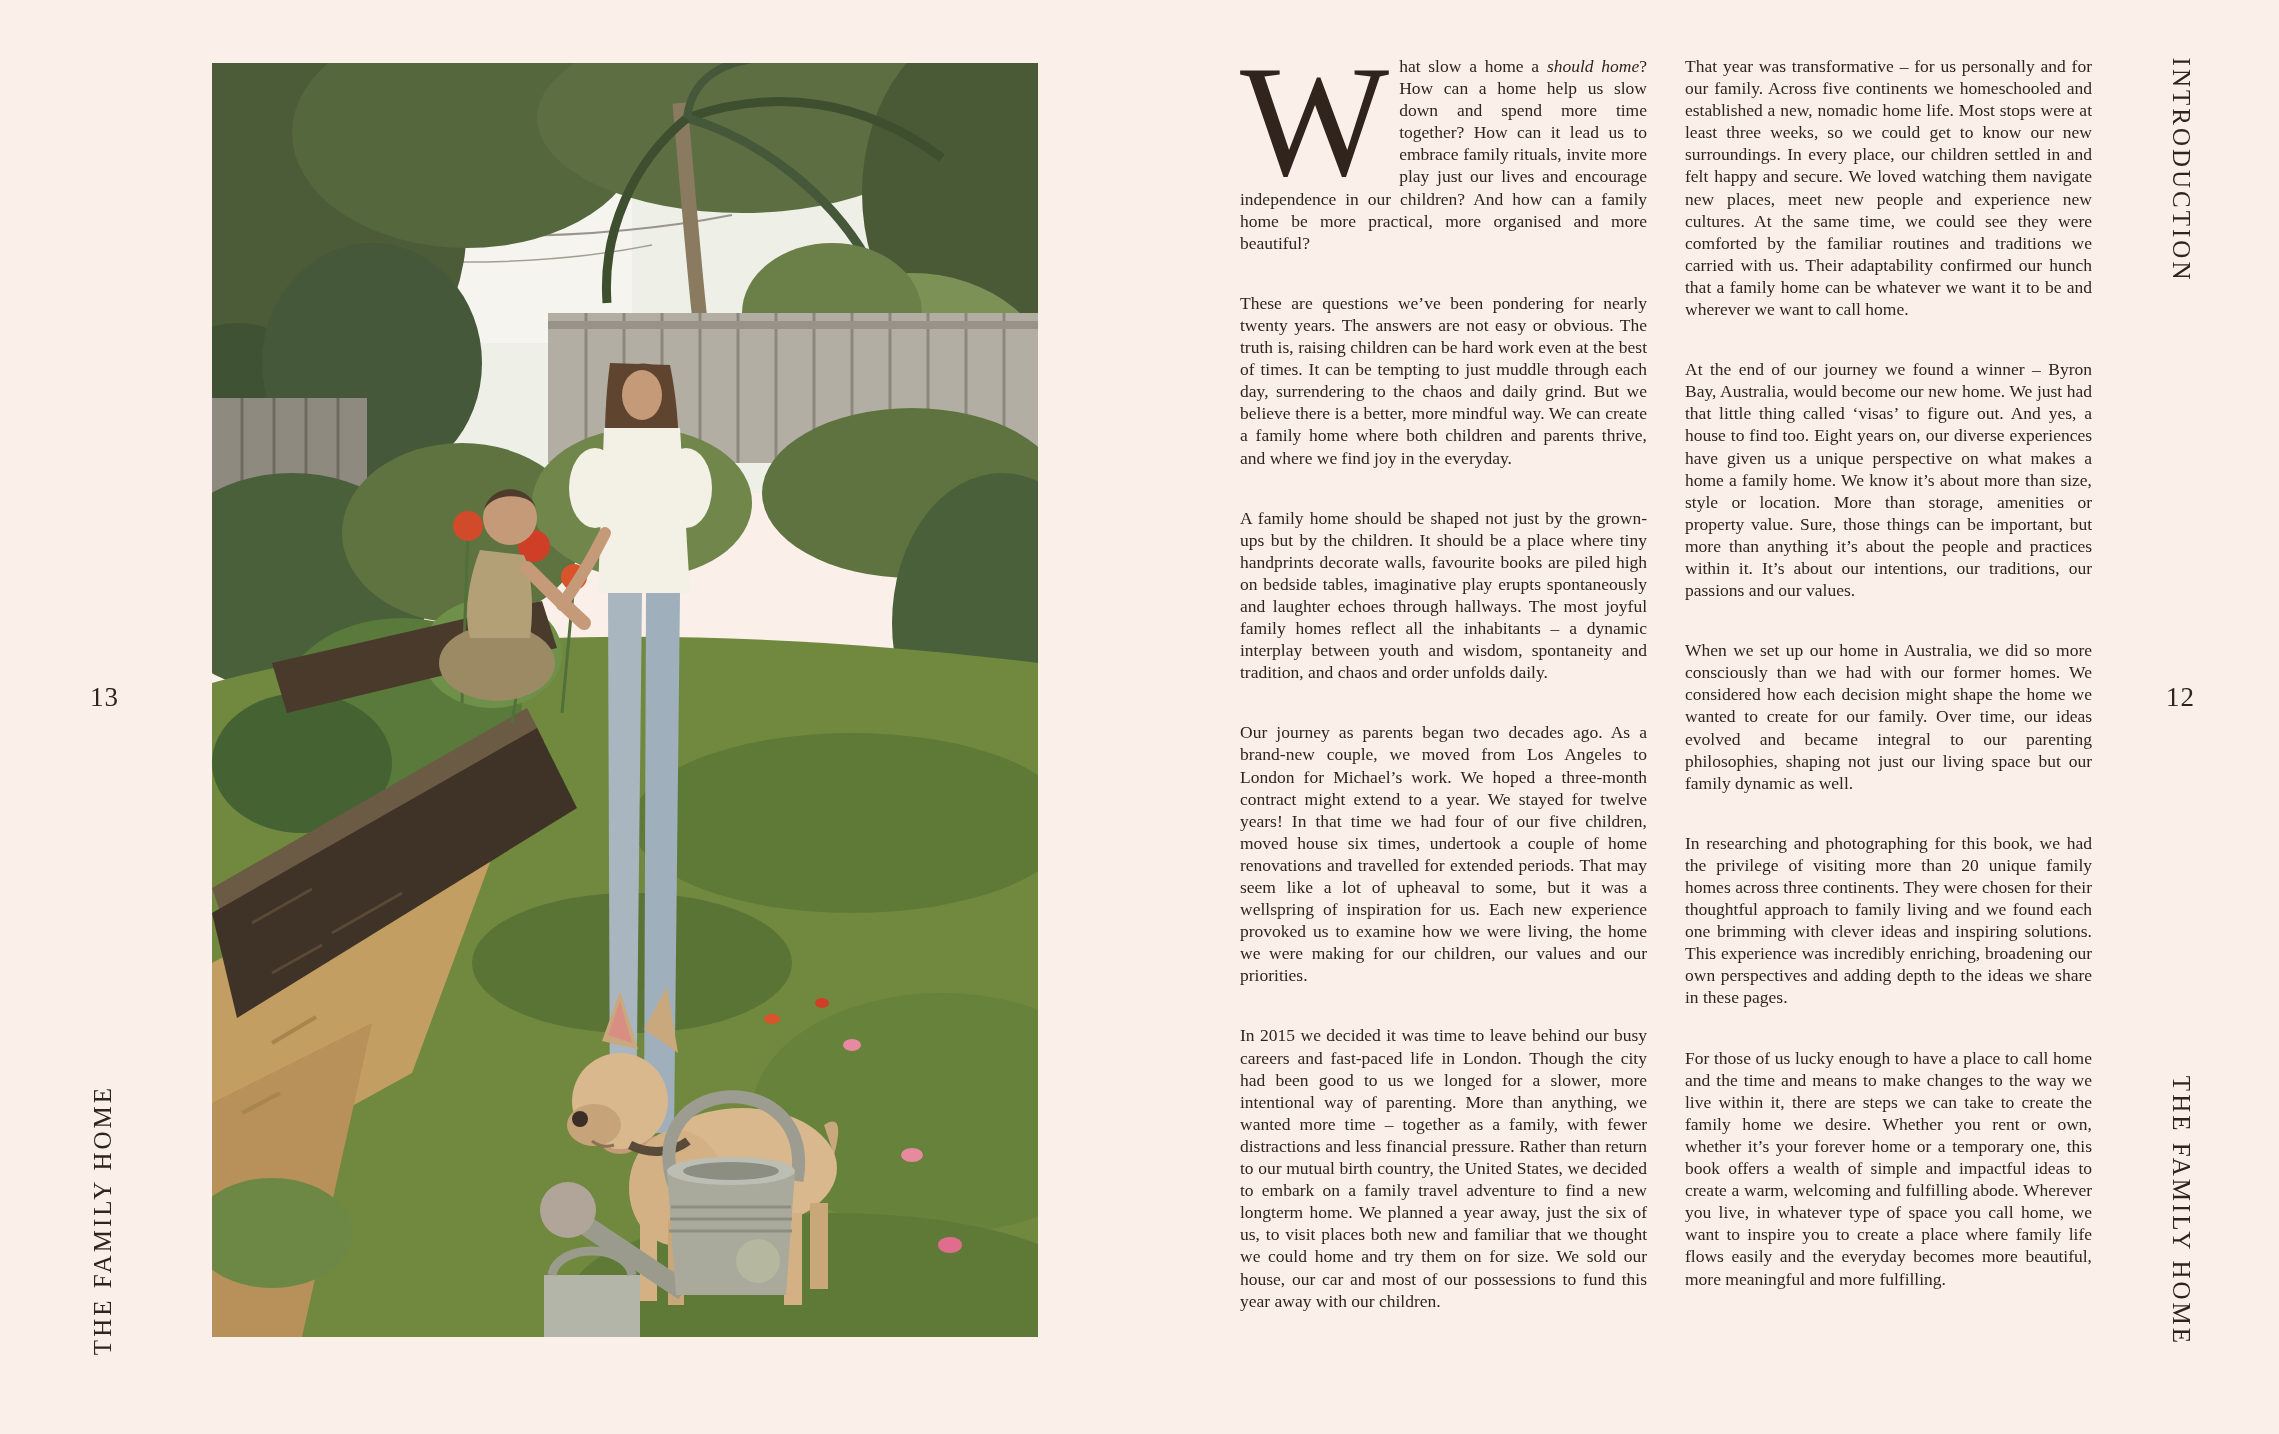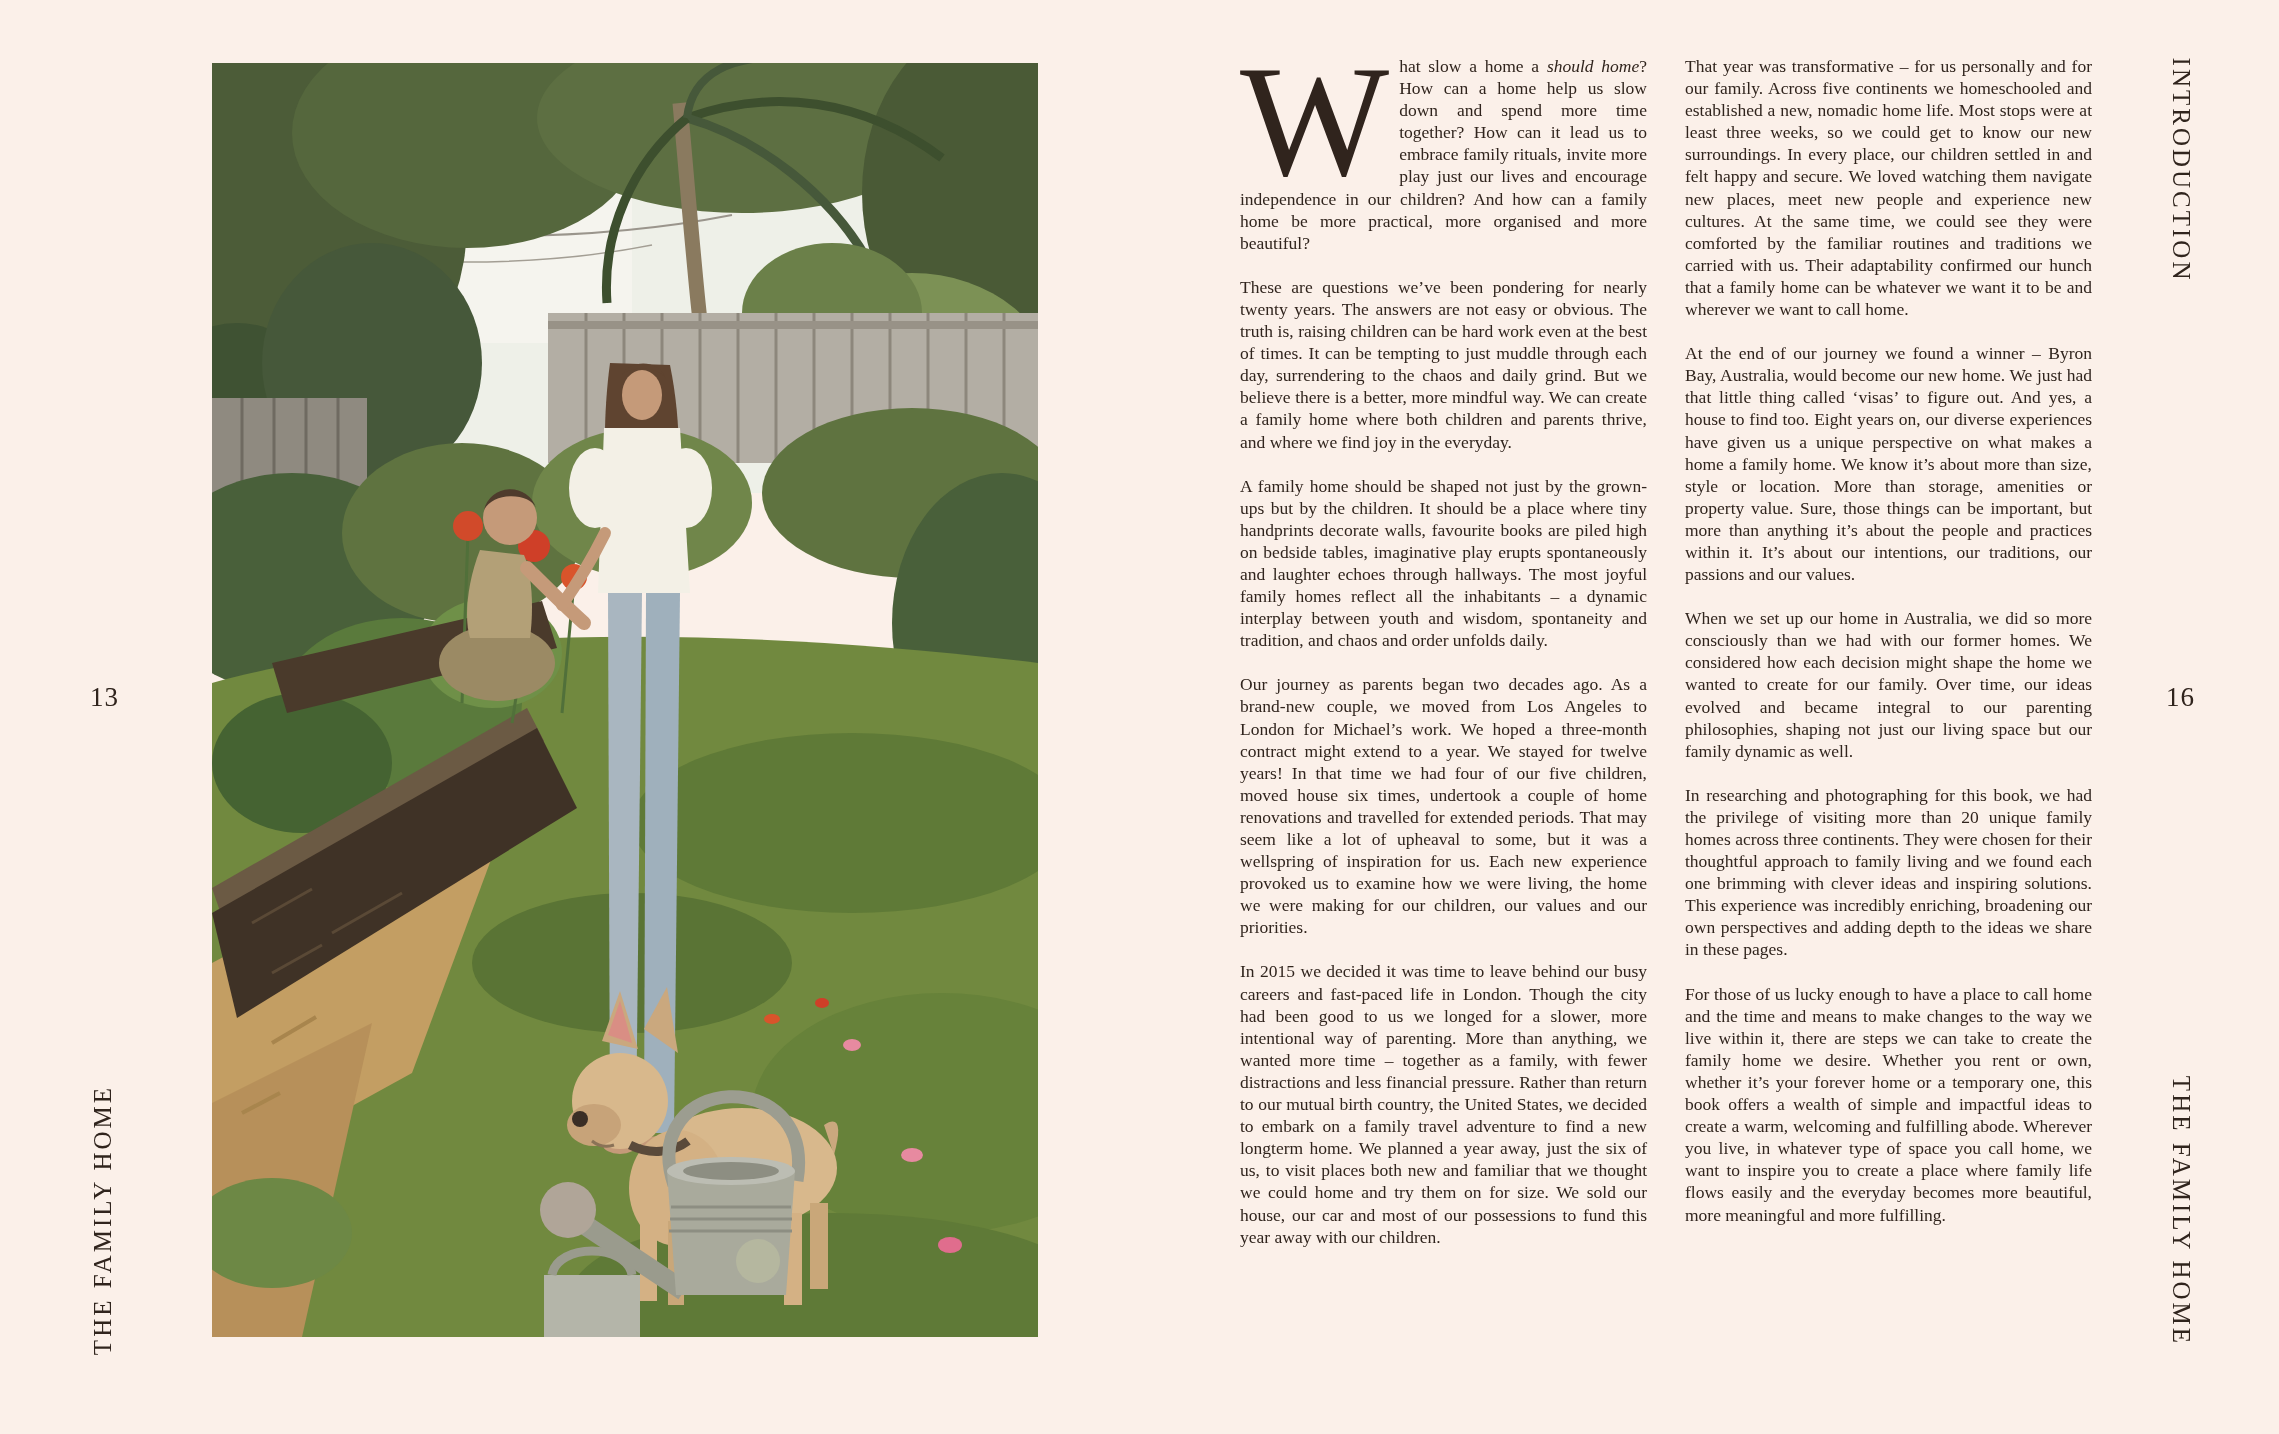--- a/index.html
+++ b/index.html
@@ -28,21 +28,21 @@
   .intro-label{left:2181px;top:170px;transform:translate(-50%,-50%) rotate(90deg);}
   .spine-right{left:2181px;top:1211px;transform:translate(-50%,-50%) rotate(90deg);}
 
   
   .text-area{
     position:absolute;left:1240px;top:55px;width:852px;
     display:flex;gap:38px;
   }
   .col{width:407px;font-size:17.5px;line-height:22.1px;text-align:justify;}
   .col p{margin:0;}
-  .col p + p{margin-top:22px;}
+  .col p + p{margin-top:38px;}
   .dropcap{
     float:left;
     font-size:158px;line-height:0.8;height:120px;
     margin:4px 10px 0 0;
     color:#30241d;
   }
   em{font-style:italic;}
 </style>
 </head>
 <body>
@@ -192,16 +192,16 @@
     <section class="col">
       <p>That year was transformative – for us personally and for our family. Across five continents we homeschooled and established a new, nomadic home life. Most stops were at least three weeks, so we could get to know our new surroundings. In every place, our children settled in and felt happy and secure. We loved watching them navigate new places, meet new people and experience new cultures. At the same time, we could see they were comforted by the familiar routines and traditions we carried with us. Their adaptability confirmed our hunch that a family home can be whatever we want it to be and wherever we want to call home.</p>
       <p>At the end of our journey we found a winner – Byron Bay, Australia, would become our new home. We just had that little thing called ‘visas’ to figure out. And yes, a house to find too. Eight years on, our diverse experiences have given us a unique perspective on what makes a home a family home. We know it’s about more than size, style or location. More than storage, amenities or property value. Sure, those things can be important, but more than anything it’s about the people and practices within it. It’s about our intentions, our traditions, our passions and our values.</p>
       <p>When we set up our home in Australia, we did so more consciously than we had with our former homes. We considered how each decision might shape the home we wanted to create for our family. Over time, our ideas evolved and became integral to our parenting philosophies, shaping not just our living space but our family dynamic as well.</p>
       <p>In researching and photographing for this book, we had the privilege of visiting more than 20 unique family homes across three continents. They were chosen for their thoughtful approach to family living and we found each one brimming with clever ideas and inspiring solutions. This experience was incredibly enriching, broadening our own perspectives and adding depth to the ideas we share in these pages.</p>
       <p>For those of us lucky enough to have a place to call home and the time and means to make changes to the way we live within it, there are steps we can take to create the family home we desire. Whether you rent or own, whether it’s your forever home or a temporary one, this book offers a wealth of simple and impactful ideas to create a warm, welcoming and fulfilling abode. Wherever you live, in whatever type of space you call home, we want to inspire you to create a place where family life flows easily and the everyday becomes more beautiful, more meaningful and more fulfilling.</p>
     </section>
   </main>
 
   <div class="vlabel intro-label">INTRODUCTION</div>
-  <div class="pagenum pagenum-right">16</div>
+  <div class="pagenum pagenum-right">12</div>
   <div class="vlabel spine-right">THE FAMILY HOME</div>
 
 </div>
 
 </body></html>

